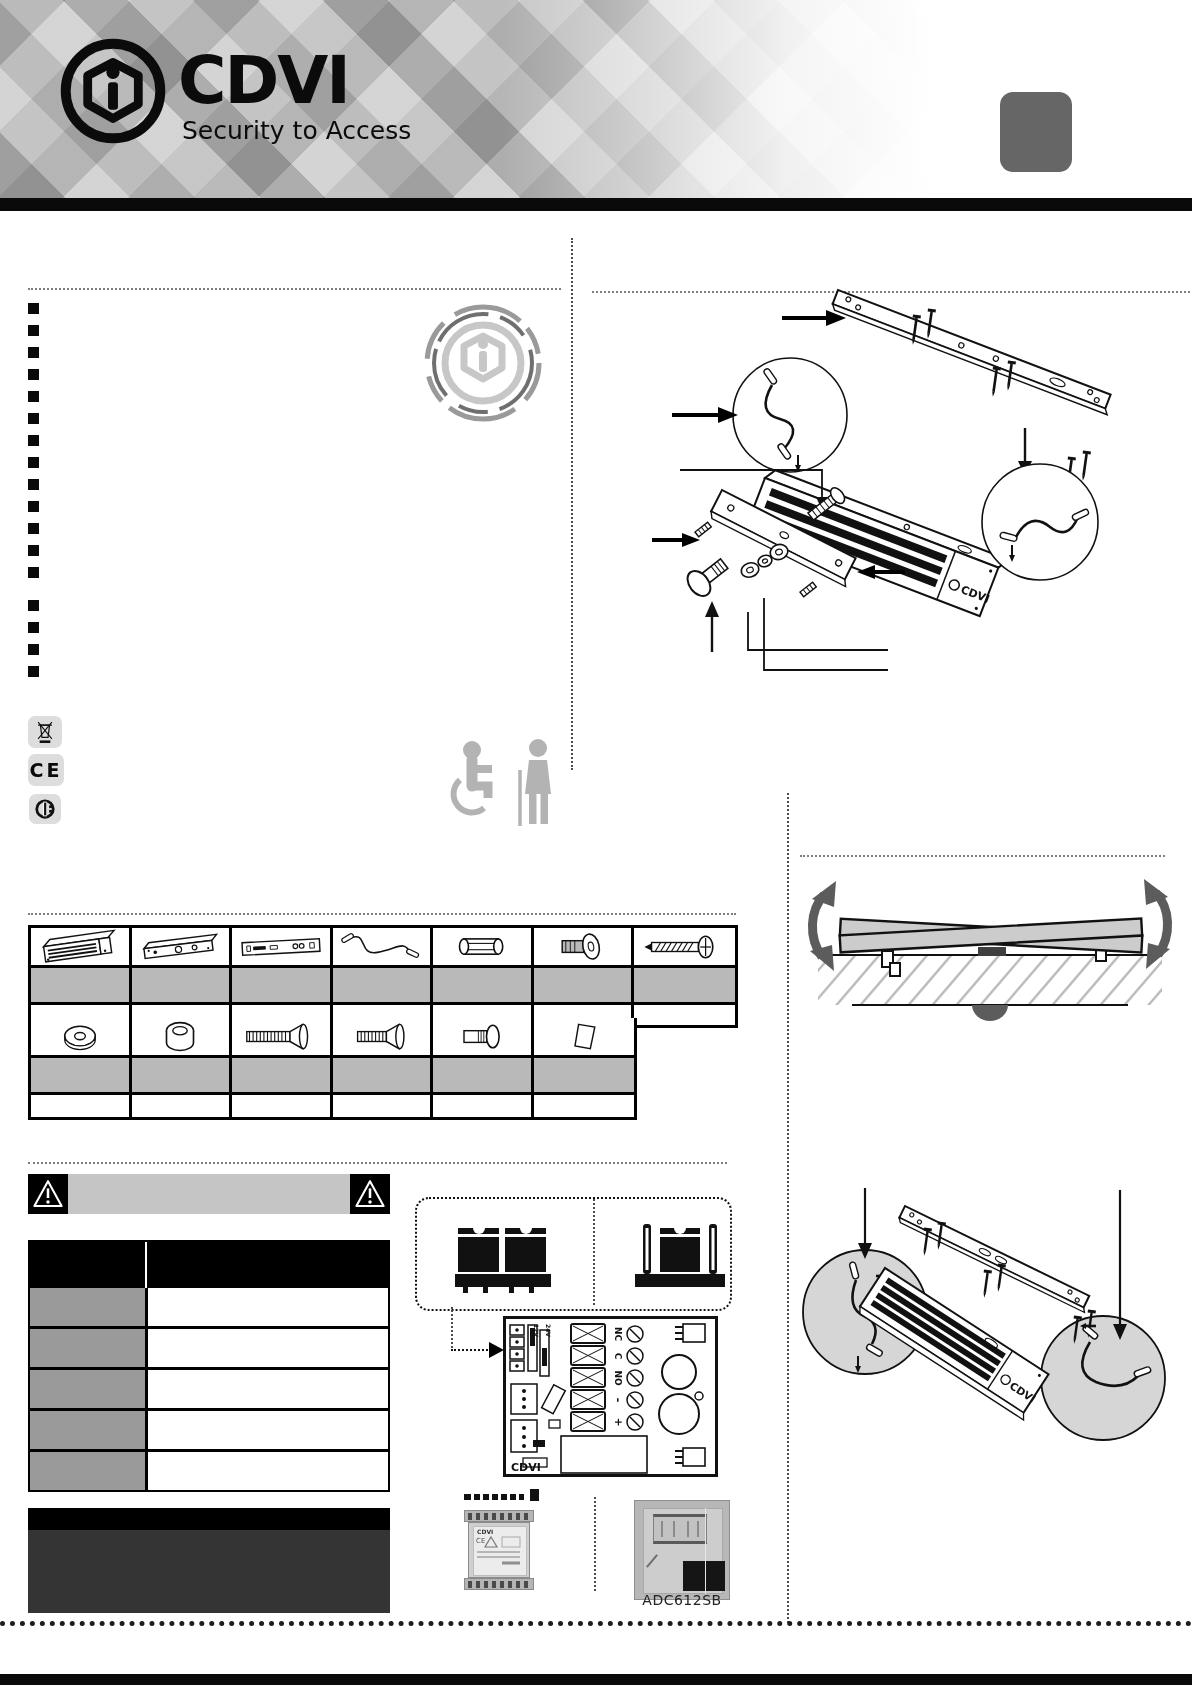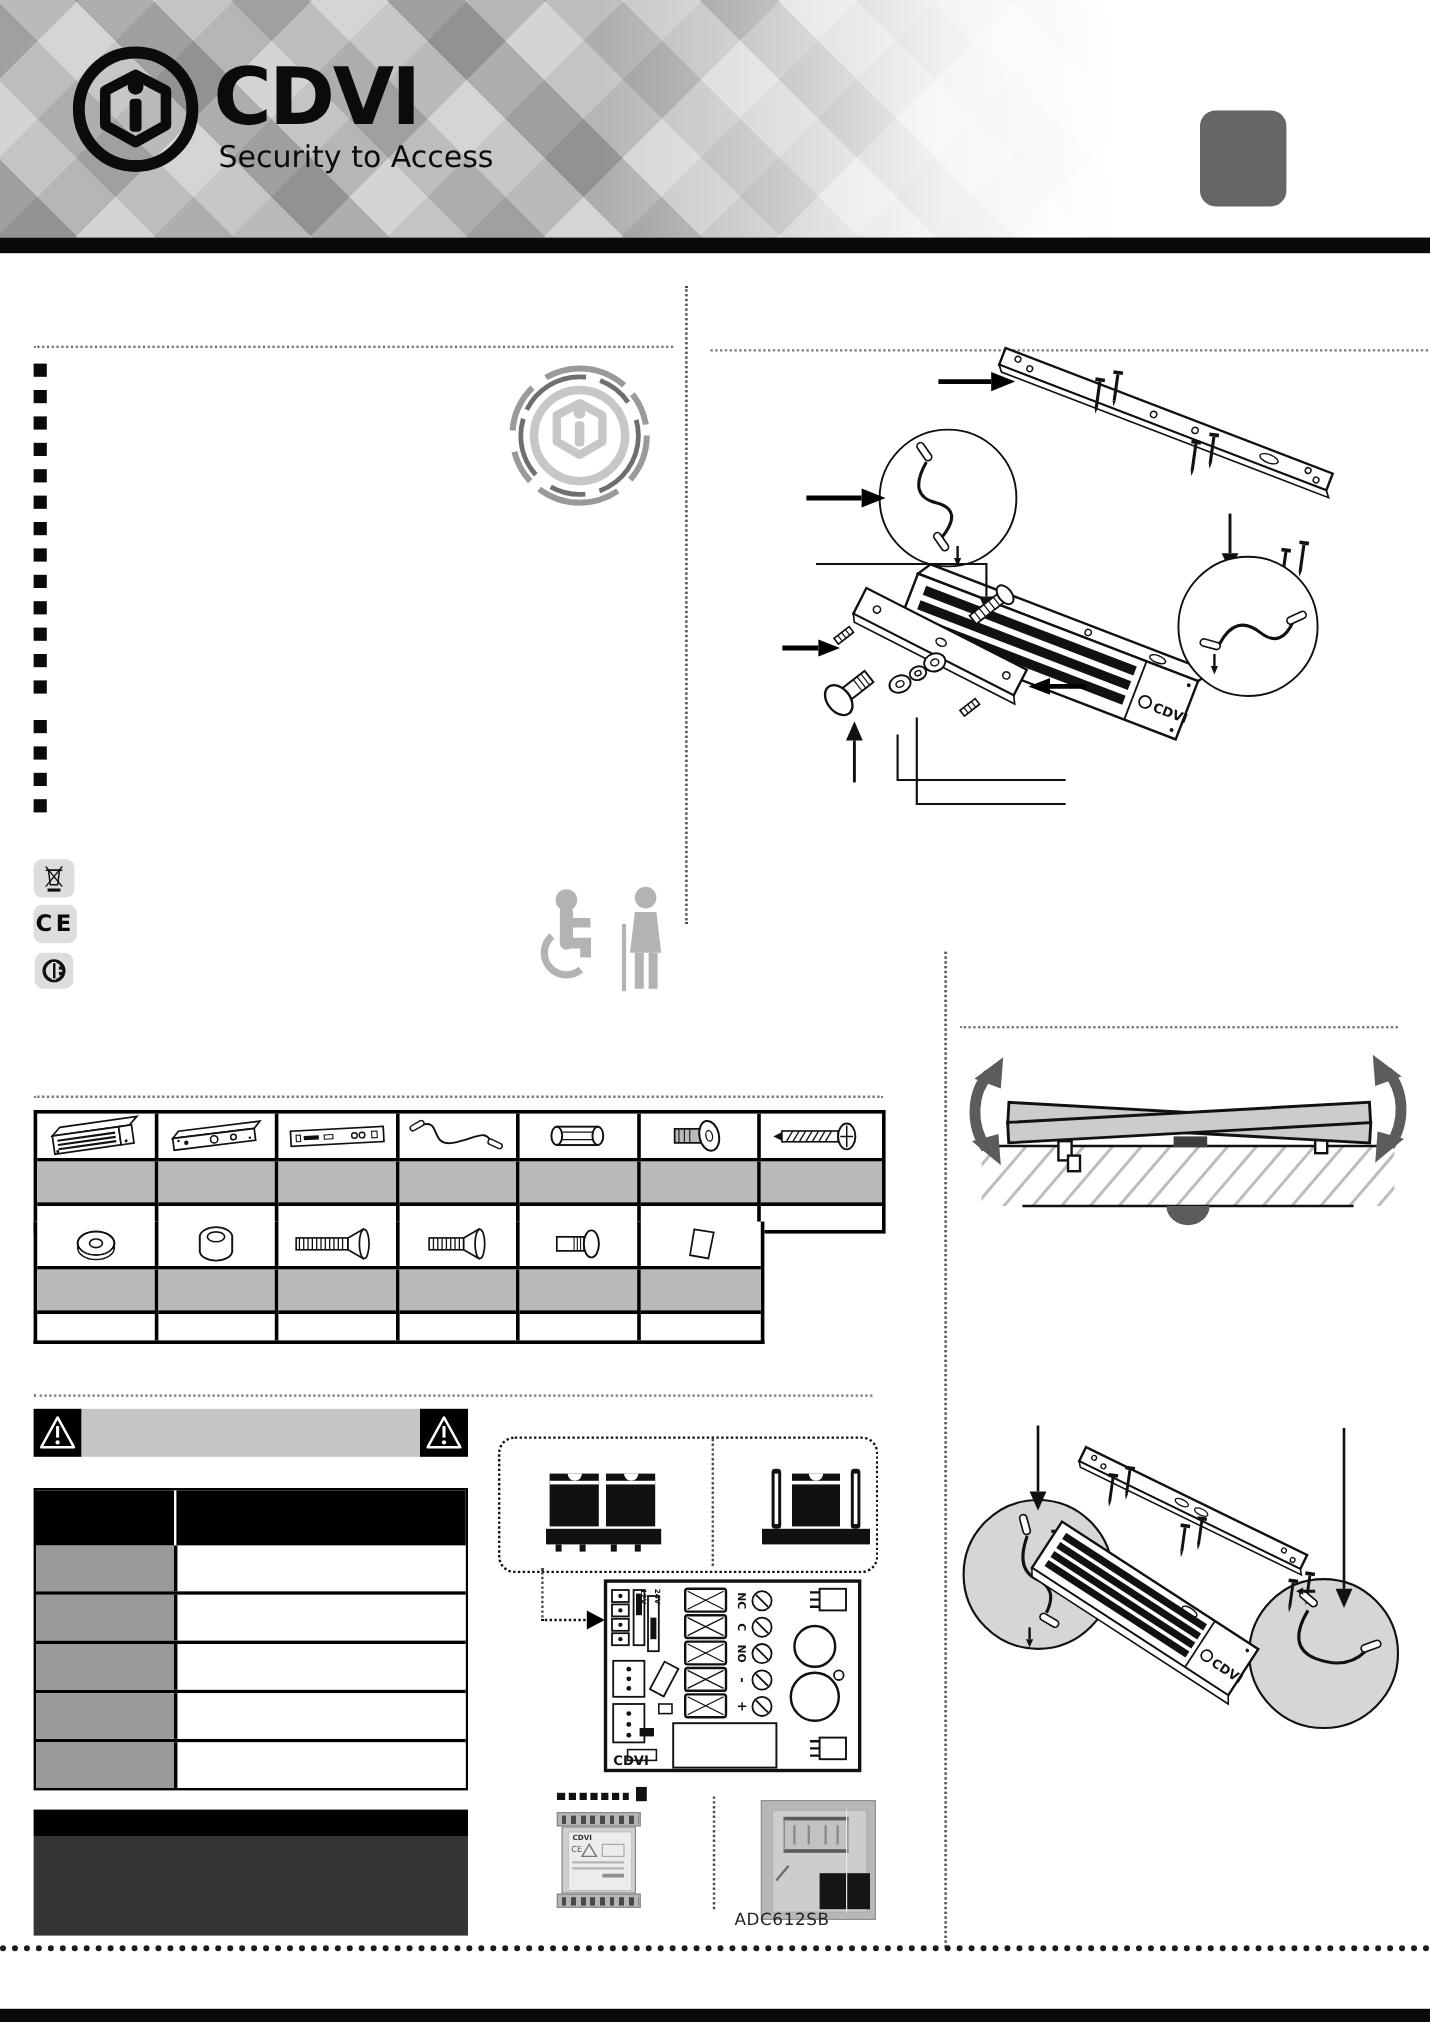--- a/index.html
+++ b/index.html
@@ -47,21 +47,21 @@
   .spec-row .c2{flex:1;background:#fff;}
   
   .notebox-bar{background:#000;height:22px;}
   .notebox-body{background:var(--panel-dark,#343434);height:83px;}
   
   .jbox{border:2px dotted #111;border-radius:14px;}
   
   .din-cap{height:12px;background:#b5b5b5;border:1px solid #8a8a8a;box-sizing:border-box;
     background-image:repeating-linear-gradient(90deg,#4a4a4a 0 4px,transparent 4px 8px);background-size:64px 7px;background-position:3px 2px;background-repeat:no-repeat;}
   .tinytxt{font-size:6px;font-weight:bold;color:#333;line-height:1;}
-  .boxlabel{font-size:14px;color:#222;letter-spacing:.5px;}
+  .boxlabel{font-size:14px;color:#222;text-align:center;letter-spacing:.5px;}
 </style>
 </head>
 <body>
 
 <div class="page">
 
   <div class="abs hdr">
     <div class="abs brand-row">
       <svg width="110" height="110" viewBox="0 0 100 100">
         <circle cx="50" cy="50" r="43" fill="none" stroke="#0b0b0b" stroke-width="9"></circle>

